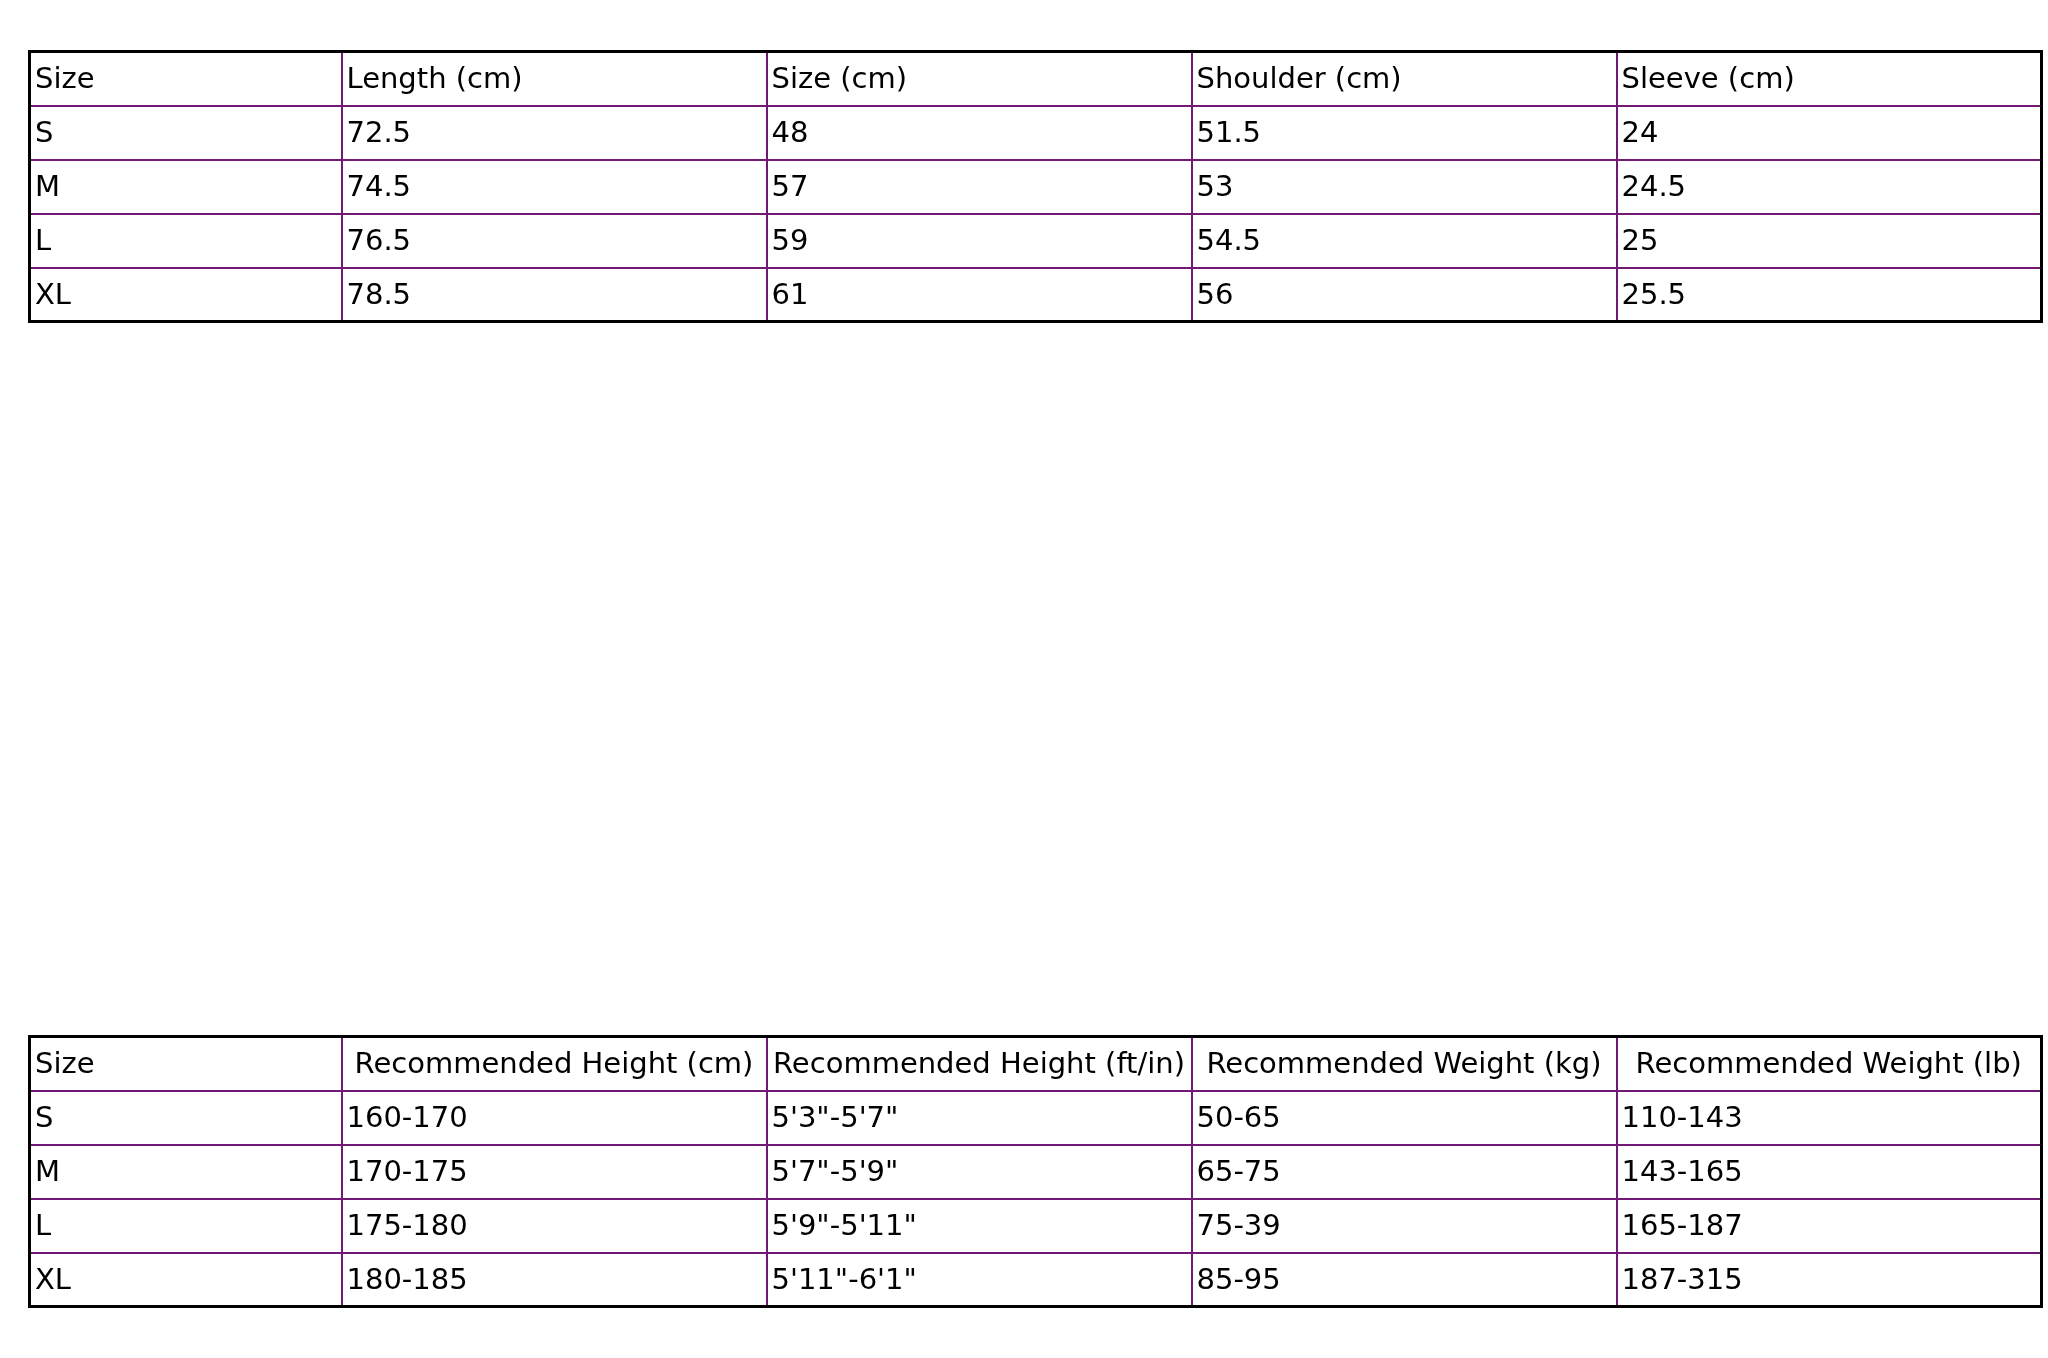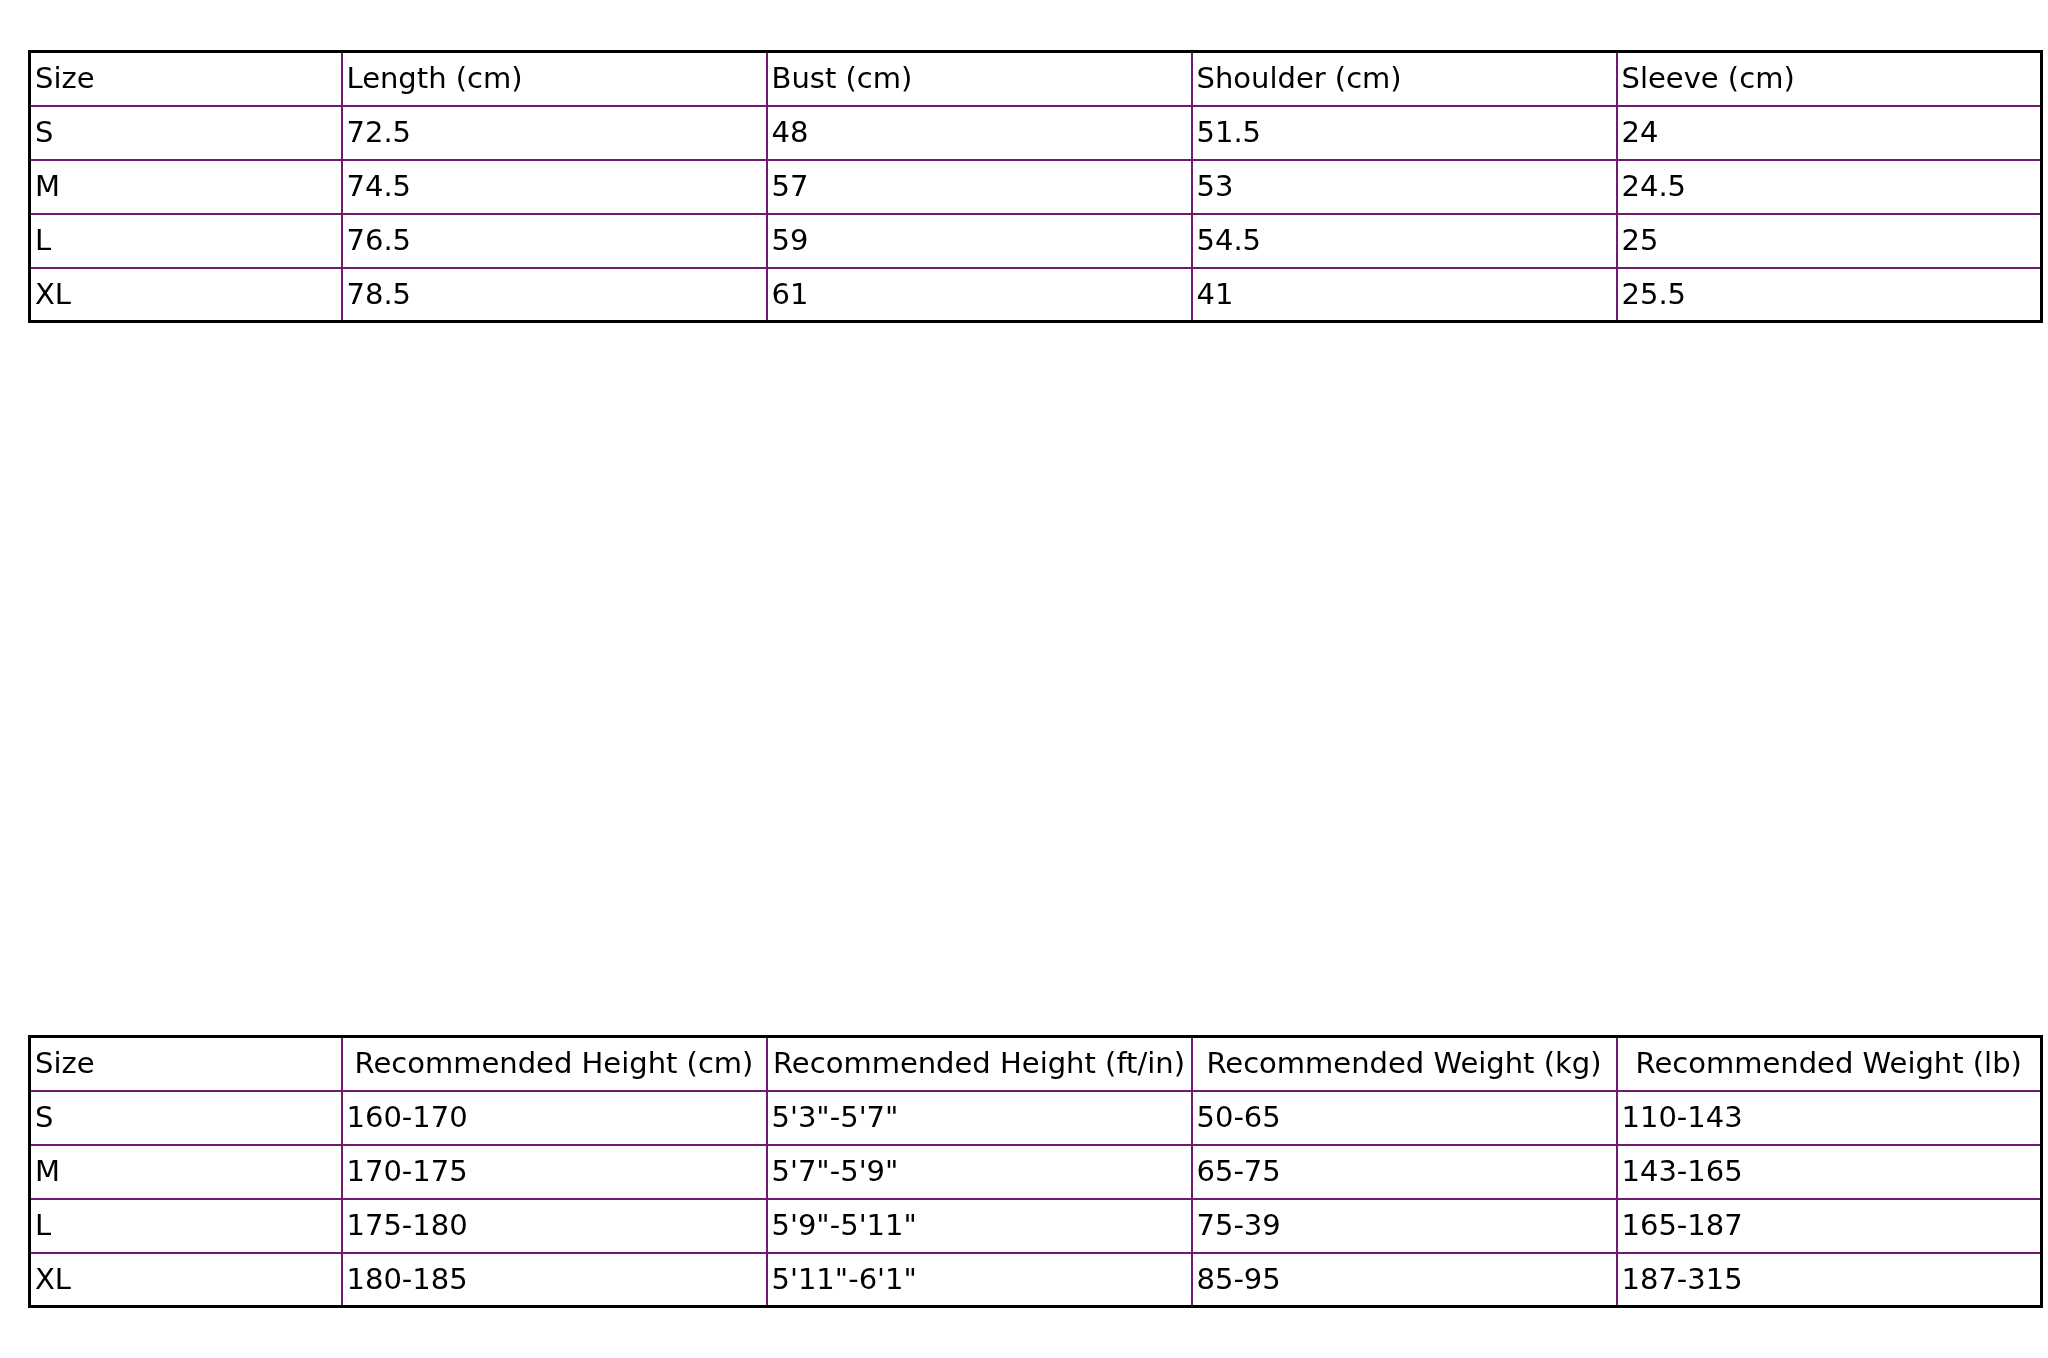--- a/index.html
+++ b/index.html
@@ -79,21 +79,21 @@
       <col class="c0">
         <col class="c1">
         <col class="c2">
         <col class="c3">
         <col class="c4">
     </colgroup>
     <thead>
       <tr>
         <td>Size</td>
         <td>Length (cm)</td>
-        <td>Bust (cm)</td>
+        <td>Size (cm)</td>
         <td>Shoulder (cm)</td>
         <td>Sleeve (cm)</td>
       </tr>
     </thead>
     <tbody>
       <tr>
         <td>S</td>
         <td>72.5</td>
         <td>48</td>
         <td>51.5</td>
@@ -110,21 +110,21 @@
         <td>L</td>
         <td>76.5</td>
         <td>59</td>
         <td>54.5</td>
         <td>25</td>
       </tr>
       <tr>
         <td>XL</td>
         <td>78.5</td>
         <td>61</td>
-        <td>41</td>
+        <td>56</td>
         <td>25.5</td>
       </tr>
     </tbody>
   </table>
 </div>
 
 <div class="table-wrap" id="fit-guide-wrap">
   <table class="size-table" id="fit-guide-table">
     <colgroup>
       <col class="c0">

